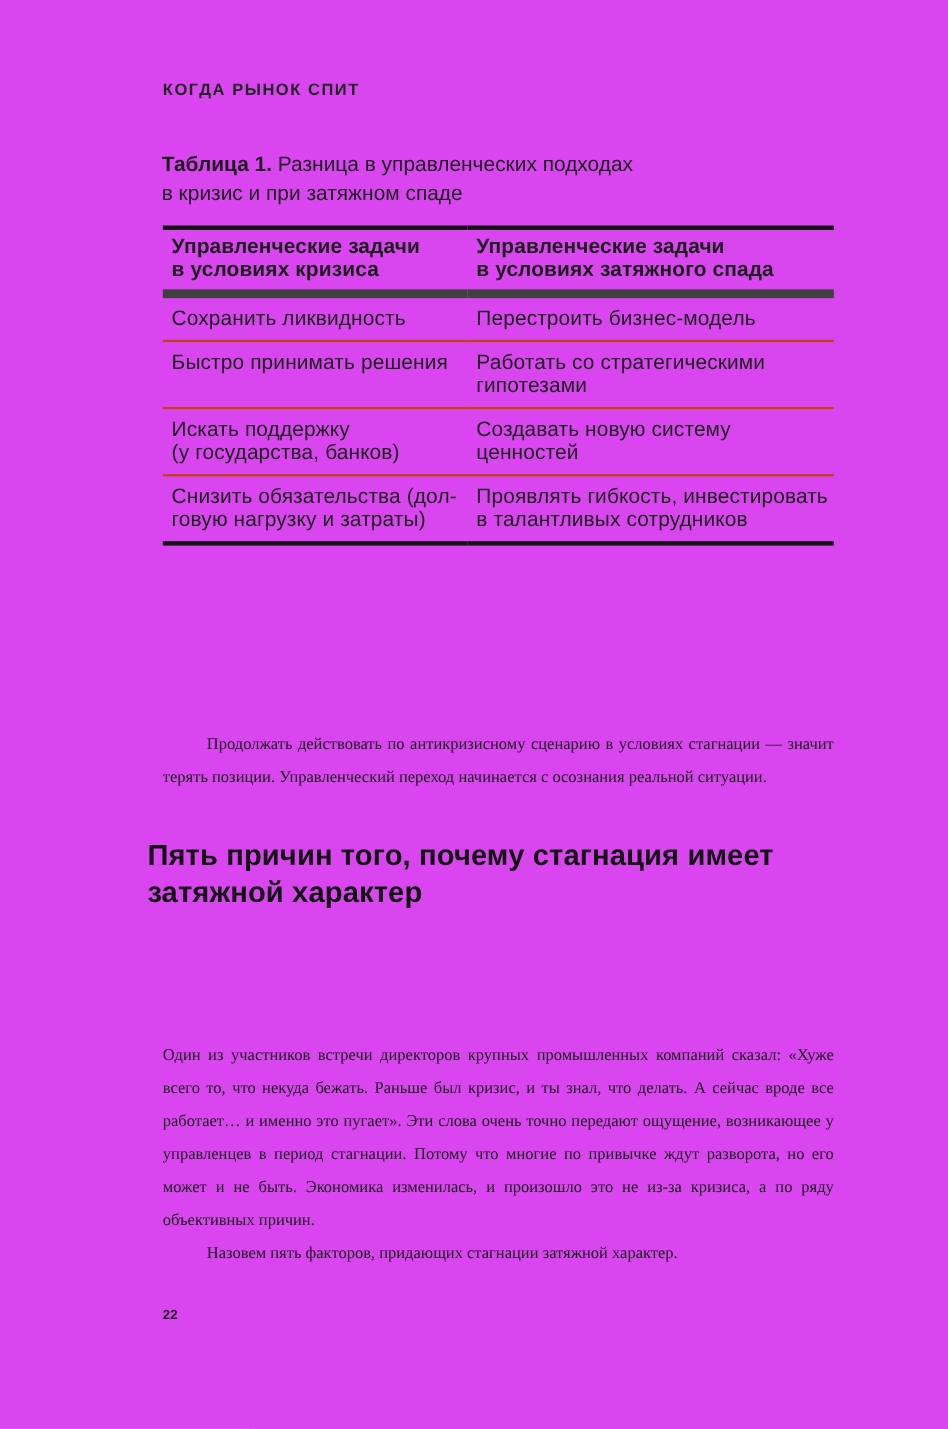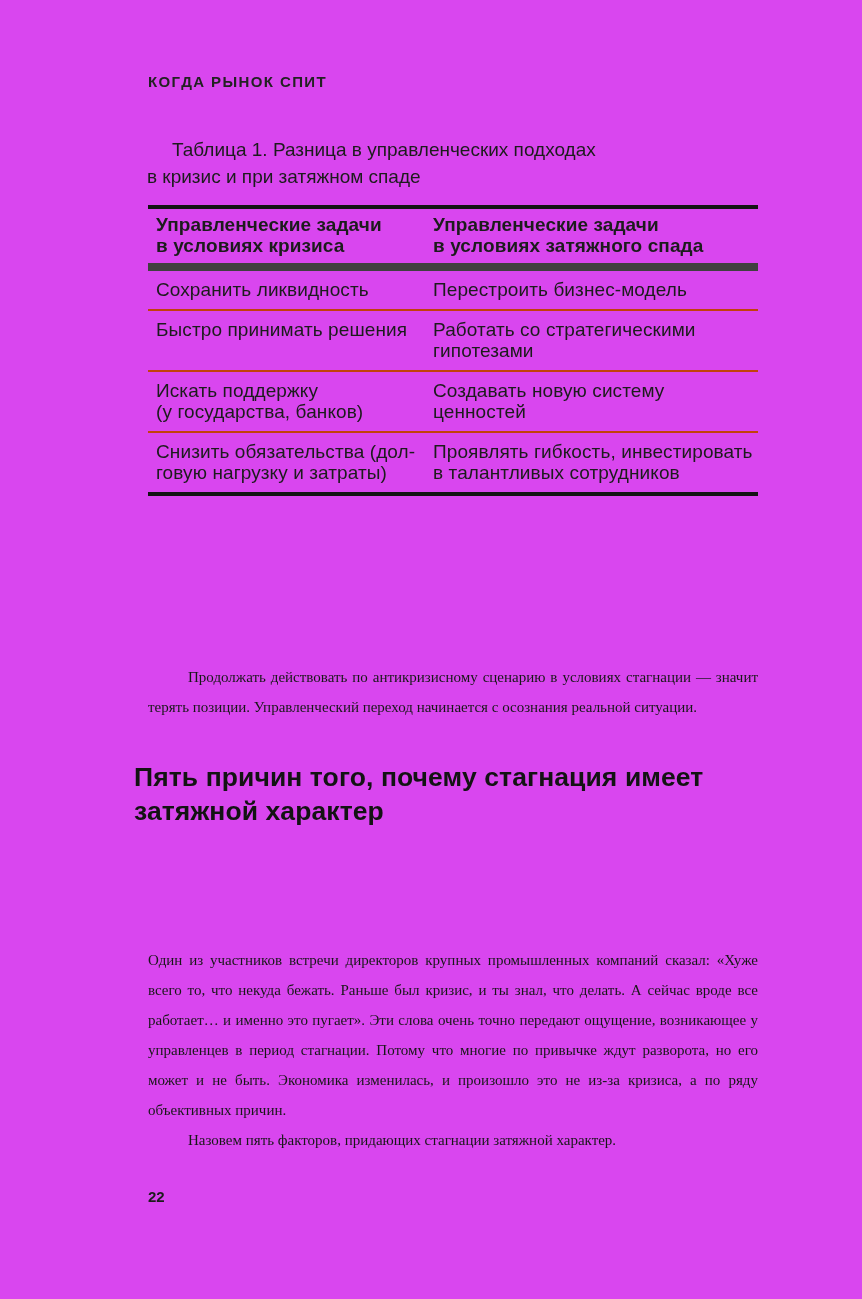--- a/index.html
+++ b/index.html
@@ -24,21 +24,21 @@
   }
   .caption {
     position: absolute;
     top: 136px;
     left: 147px;
     width: 470px;
     font-size: 19px;
     line-height: 27px;
     color: #1c1c1c;
   }
-  .caption .caption-label { font-weight: 400; margin-left: 25px; }
+  .caption .caption-label { font-weight: 700; }
   table.cmp {
     position: absolute;
     top: 205px;
     left: 148px;
     width: 610px;
     border-collapse: collapse;
     border-top: 4px solid #131313;
     border-bottom: 4px solid #131313;
     font-size: 19px;
     line-height: 21px;
@@ -82,21 +82,21 @@
     font-size: 26.5px;
     line-height: 34px;
     font-weight: 700;
     color: #131313;
     letter-spacing: 0.1px;
   }
   .page-number {
     position: absolute;
     top: 1188px;
     left: 148px;
-    font-size: 15px;
+    font-size: 12px;
     font-weight: 700;
     color: #1c1c1c;
   }
 </style>
 </head>
 <body>
 
 <div class="page">
 
   <div class="running-header">КОГДА РЫНОК СПИТ</div>

